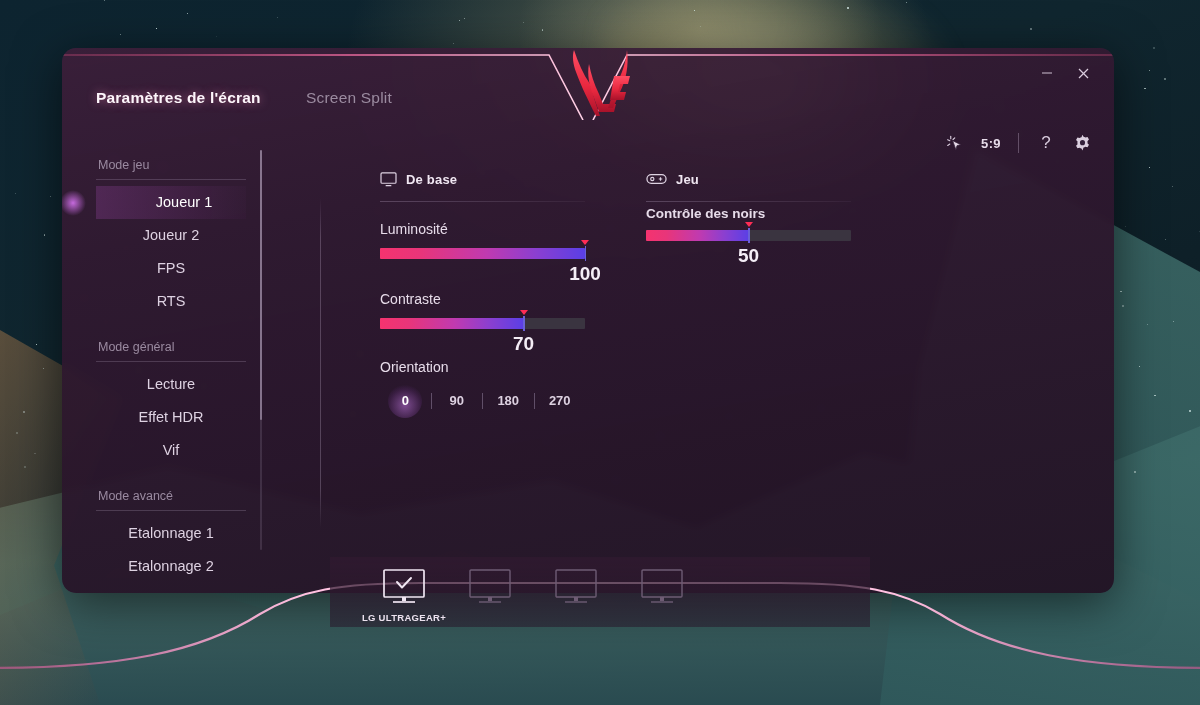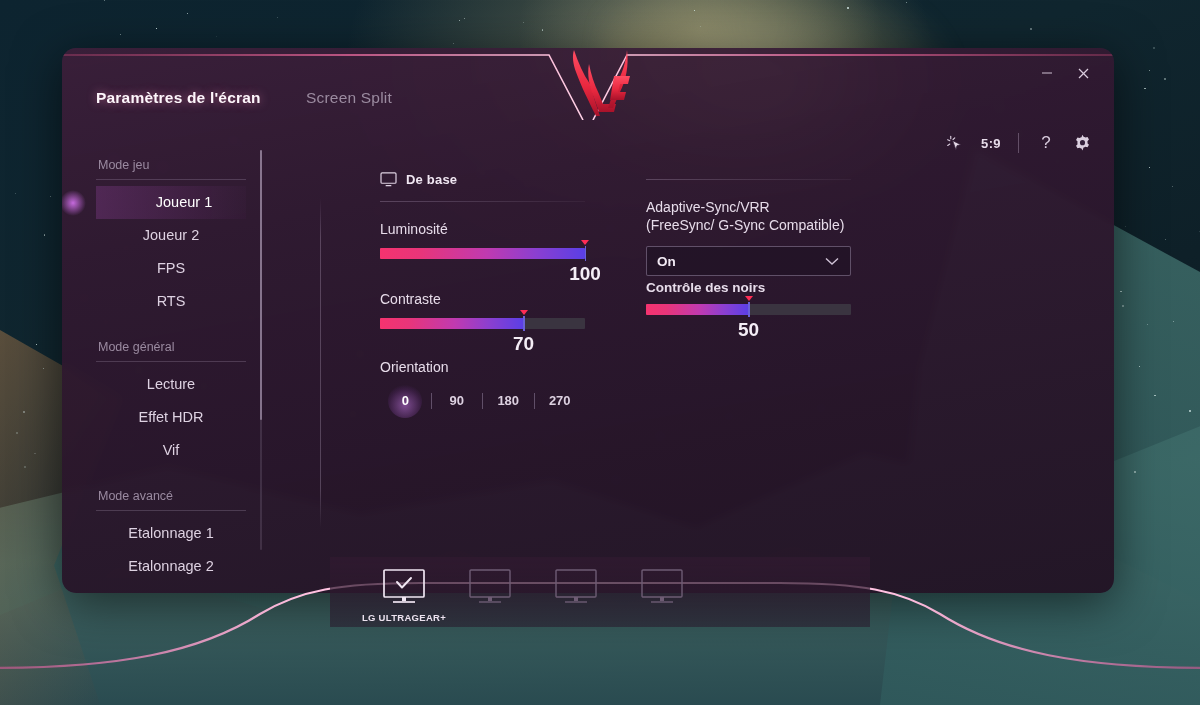--- a/index.html
+++ b/index.html
@@ -616,36 +616,31 @@
             <div class="orient-opt">90</div>
             <div class="orient-sep"></div>
             <div class="orient-opt">180</div>
             <div class="orient-sep"></div>
             <div class="orient-opt">270</div>
           </div>
         </div>
       </div>
 
       <div class="col col-right">
+        <div class="section-head">
+          <svg width="21" height="14" viewBox="0 0 22 14">
+            <rect x="1" y="2.5" width="20" height="9" rx="4.5" fill="none" stroke="#ded2e2" stroke-width="1.3"></rect>
+            <circle cx="6.6" cy="7" r="1.7" fill="none" stroke="#ded2e2" stroke-width="1.2"></circle>
+            <line x1="13.4" y1="7" x2="17" y2="7" stroke="#ded2e2" stroke-width="1.2"></line>
+            <line x1="15.2" y1="5.2" x2="15.2" y2="8.8" stroke="#ded2e2" stroke-width="1.2"></line>
+          </svg>
+          <span class="title">Jeu</span>
+        </div>
         <div class="section-rule"></div>
 
-        <div class="field">
-          <div class="field-label two-line">
-            <div>Adaptive-Sync/VRR</div>
-            <div>(FreeSync/ G-Sync Compatible)</div>
-          </div>
-          <div class="dropdown">
-            <span class="dd-value">On</span>
-            <span class="dd-chevron">
-              <svg width="14" height="9" viewBox="0 0 14 9">
-                <polyline points="1,1.5 7,7 13,1.5" fill="none" stroke="#cfc2d6" stroke-width="1.4"></polyline>
-              </svg>
-            </span>
-          </div>
-        </div>
 
         <div class="field" style="margin-top:4px;">
           <div class="field-label" style="font-weight:bold;font-size:13.5px;margin-bottom:9px;">Contrôle des noirs</div>
           <div class="slider">
             <div class="slider-track"></div>
             <div class="slider-fill" id="fill-black" style="width: 102.5px;"></div>
             <div class="slider-thumb" id="thumb-black" style="left: 102.5px;">
               <div class="tri"></div>
                 <div class="bar"></div>
             </div>

